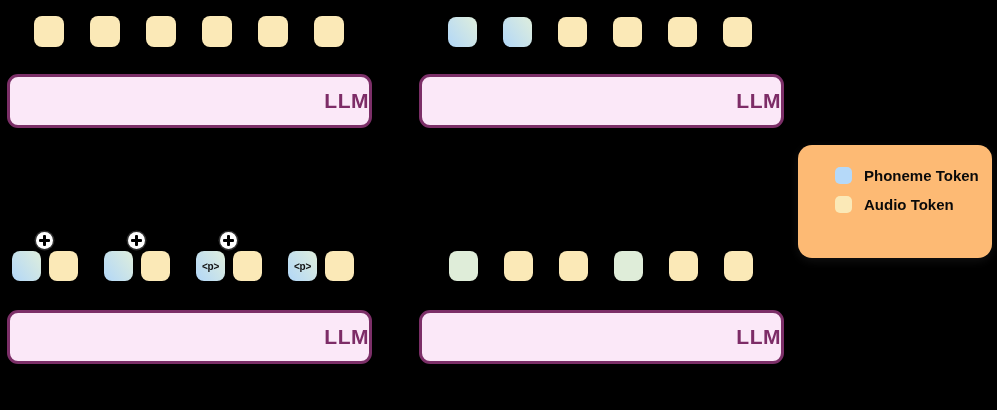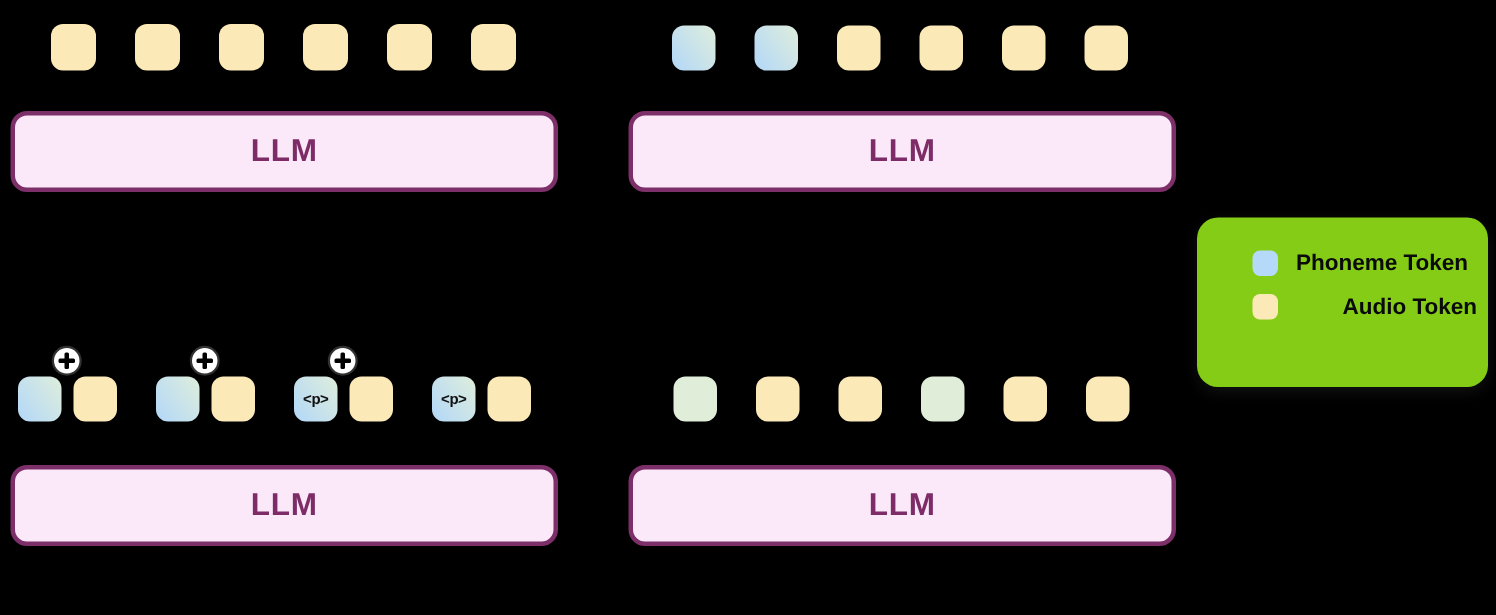--- a/index.html
+++ b/index.html
@@ -45,21 +45,21 @@
   .plus-icon::before, .plus-icon::after {
     content: ""; position: absolute; background: #000; border-radius: 1px;
   }
   .plus-icon::before { left: 3px;   top: 7.25px; width: 11px;  height: 2.5px; }
   .plus-icon::after  { left: 7.25px; top: 3px;   width: 2.5px; height: 11px; }
 
   .llm-box {
     position: absolute; left: 0; top: 74px;
     width: 365px; height: 54px; box-sizing: border-box;
     border-radius: 11px;
-    display: flex; align-items: center; justify-content: center;
+    display: flex; align-items: center; justify-content: flex-end;
   }
   .panel-bottom .llm-box { top: 80px; }
   .llm-label {
     font-weight: 700; font-size: 21px; letter-spacing: 0.5px;
   }
 
   #legend {
     position: absolute; left: 798px; top: 145px;
     width: 194px; height: 113px; box-sizing: border-box;
     background: #ffffff; border-radius: 14px;
@@ -137,24 +137,24 @@
         <div class="token" style="background: rgb(251, 233, 183);"></div>
         <div class="token" style="background: rgb(223, 237, 217);"></div>
         <div class="token" style="background: rgb(251, 233, 183);"></div>
         <div class="token" style="background: rgb(251, 233, 183);"></div>
       </div>
     <div class="llm-box" style="background: rgb(251, 232, 248); border: 3px solid rgb(124, 47, 104);">
       <span class="llm-label" style="color: rgb(125, 44, 103);">LLM</span>
     </div>
   </section>
 
-  <aside id="legend" style="background: #84cc16;">
+  <aside id="legend" style="background: #fdba74;">
     <div class="legend-row">
       <span class="legend-swatch" style="background: rgb(181, 217, 249);"></span>
       <span class="legend-label" style="color: rgb(10, 10, 10);">Phoneme Token</span>
     </div>
     <div class="legend-row">
       <span class="legend-swatch" style="background: rgb(251, 233, 183);"></span>
-      <span class="legend-label" style="color: rgb(10, 10, 10); margin-left: 31px;">Audio Token</span>
+      <span class="legend-label" style="color: rgb(10, 10, 10);">Audio Token</span>
     </div>
   </aside>
 
 </div>
 
 </body></html>

